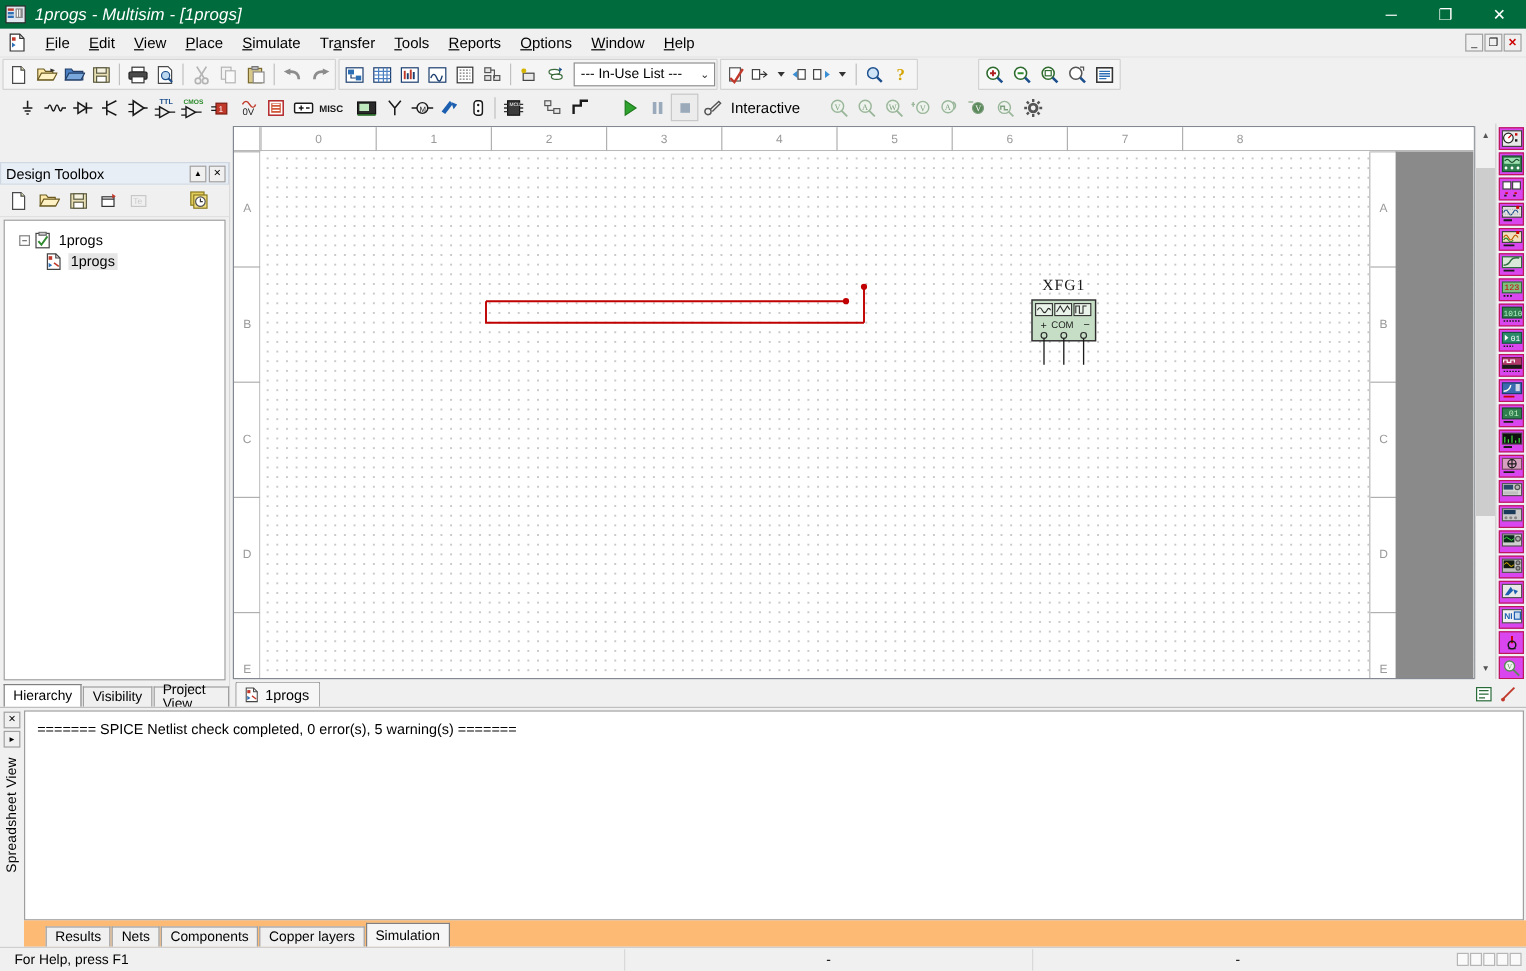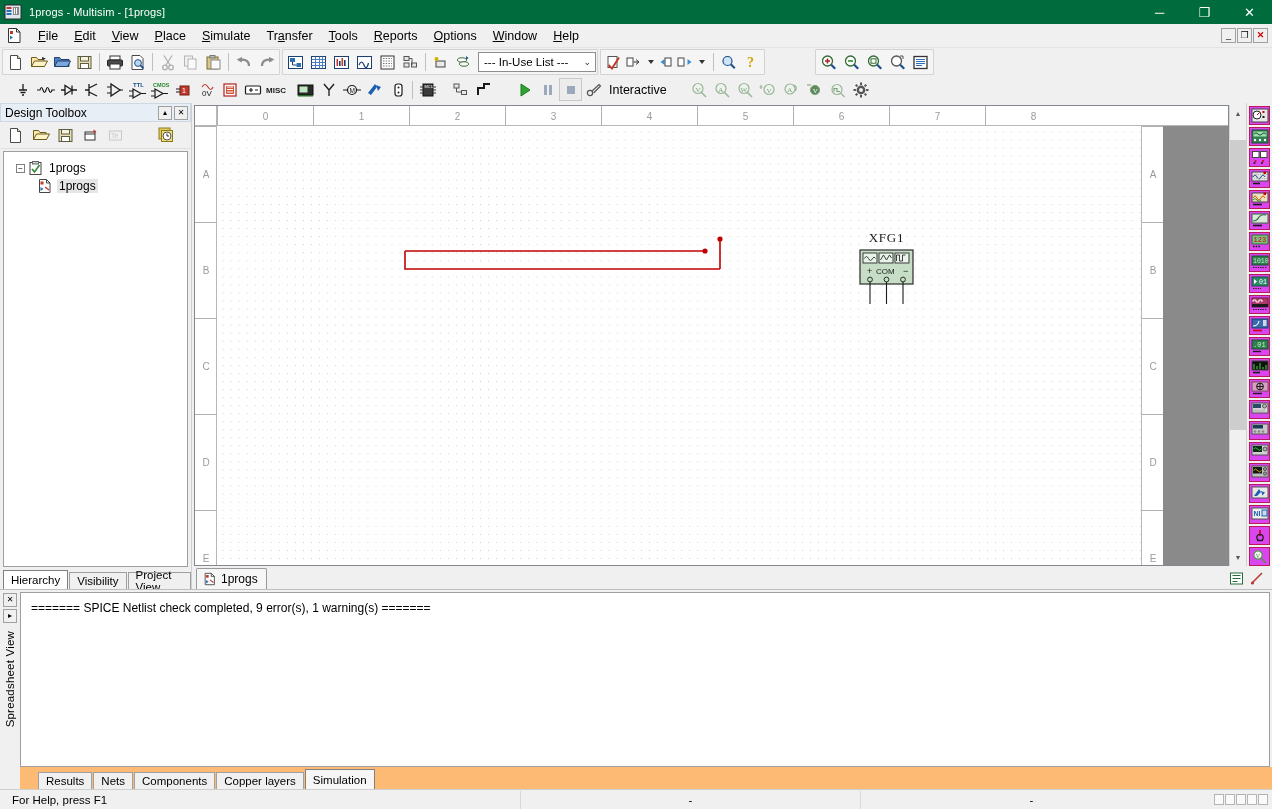--- a/index.html
+++ b/index.html
@@ -12,21 +12,21 @@
     background: #f0f0f0;
   }
   #app { width:1272px; height:809px; position:relative; display:flex; flex-direction:column; background:#f0f0f0; }
 
   
   .titlebar {
     height:24px; background:#006b3c; display:flex; align-items:center;
     color:#fff; flex:0 0 24px;
   }
   .titlebar .tb-icon { width:20px; height:18px; margin-left:4px; margin-right:5px; position:relative; }
-  .titlebar .title-text { font-size:11px; letter-spacing:0.1px; }
+  .titlebar .title-text { font-size:14px; letter-spacing:0.1px;font-style:italic; }
   .tb-btns { margin-left:auto; display:flex; height:24px; }
   .tb-btn { width:45px; height:24px; display:flex; align-items:center; justify-content:center; color:#fff; font-size:13px; }
 
   
   .menubar {
     height:24px; background:#f0f0f0; display:flex; align-items:center;
     border-bottom:1px solid #e4e4e4; flex:0 0 24px; position:relative;
   }
   .menu-doc-icon { width:18px; height:18px; margin:0 6px 0 6px; position:relative; }
   .menuitem { padding:3px 8px; font-size:12.5px; color:#000; cursor:default; }
@@ -50,21 +50,21 @@
     display:flex; align-items:center; font-size:11.5px; padding-left:5px; color:#000; margin-left:3px;
   }
   .inuse-select .cb-arrow { margin-left:auto; margin-right:4px; color:#333; font-size:9px; }
 
   .run-label { font-size:12.5px; margin-left:4px; color:#000; }
 
   
   .body-area { display:flex; flex:1 1 auto; min-height:0; }
 
   
-  .left-dock { width:192px; display:flex; flex-direction:column; background:#f0f0f0; border-right:1px solid #d0d0d0; }
+  .left-dock { width:192px; display:flex; flex-direction:column; background:#f0f0f0; border-right:1px solid #d0d0d0;margin-top:32px; }
   .dock-title { height:19px; display:flex; align-items:center; background:#e8eef5; border:1px solid #cfd8e2; font-size:12px; padding-left:4px; }
   .dock-title .dt-btns { margin-left:auto; display:flex; gap:2px; padding-right:2px; }
   .dt-btn { width:14px;height:14px;border:1px solid #a0a0a0;background:#f0f0f0;font-size:8px;line-height:12px;text-align:center;color:#000; }
   .dock-toolbar { height:27px; display:flex; align-items:center; background:#f0f0f0; padding-left:4px; gap:2px; border-bottom:1px solid #e0e0e0;}
   .tree-pane { flex:1 1 auto; background:#fff; border:1px solid #9e9e9e; margin:2px 3px 1px 3px; overflow:hidden; position:relative; }
   .tree-row { display:flex; align-items:center; height:18px; font-size:12px; white-space:nowrap; }
   .exp-box { width:9px;height:9px;border:1px solid #808080;background:#fff;font-size:8px;line-height:7px;text-align:center;color:#000;margin-right:3px;flex:0 0 9px; }
   .tree-lbl { padding:0 2px; }
   .tree-lbl.sel { background:#e6e6e6; }
   .dock-tabs { display:flex; align-items:flex-end; height:21px; padding-left:3px; background:#f0f0f0; gap:1px;}
@@ -988,21 +988,21 @@
   </div>
 
   <div class="ss-dock">
     <div class="ss-sidelabel">
       <div class="dt-btn" style="margin-top:3px">✕</div>
       <div class="dt-btn" style="margin-top:2px">▸</div>
       <div class="ss-vert-text">Spreadsheet View</div>
     </div>
     <div class="ss-main">
       <div class="ss-list">
-        <div class="ss-line">======= SPICE Netlist check completed, 9 error(s), 1 warning(s) =======</div>
+        <div class="ss-line">======= SPICE Netlist check completed, 0 error(s), 5 warning(s) =======</div>
       </div>
       <div class="ss-tabs">
         <div class="sstab">Results</div>
         <div class="sstab">Nets</div>
         <div class="sstab">Components</div>
         <div class="sstab">Copper layers</div>
         <div class="sstab active">Simulation</div>
       </div>
     </div>
   </div>

